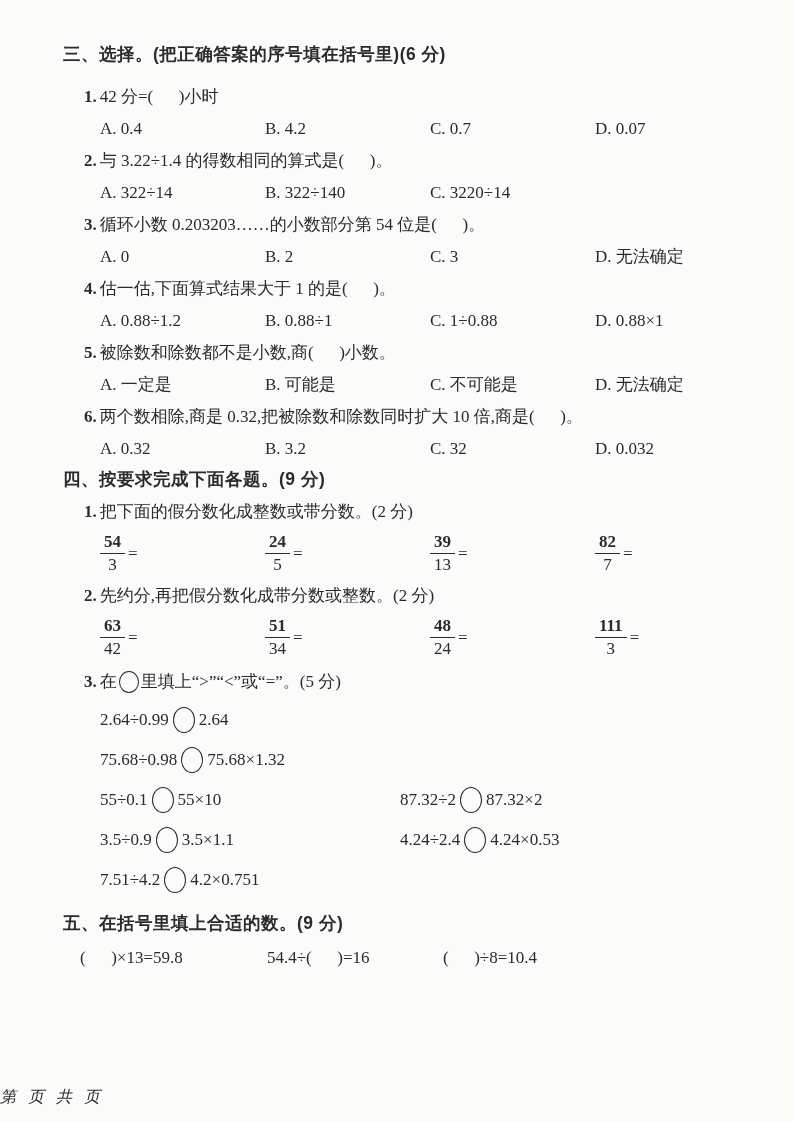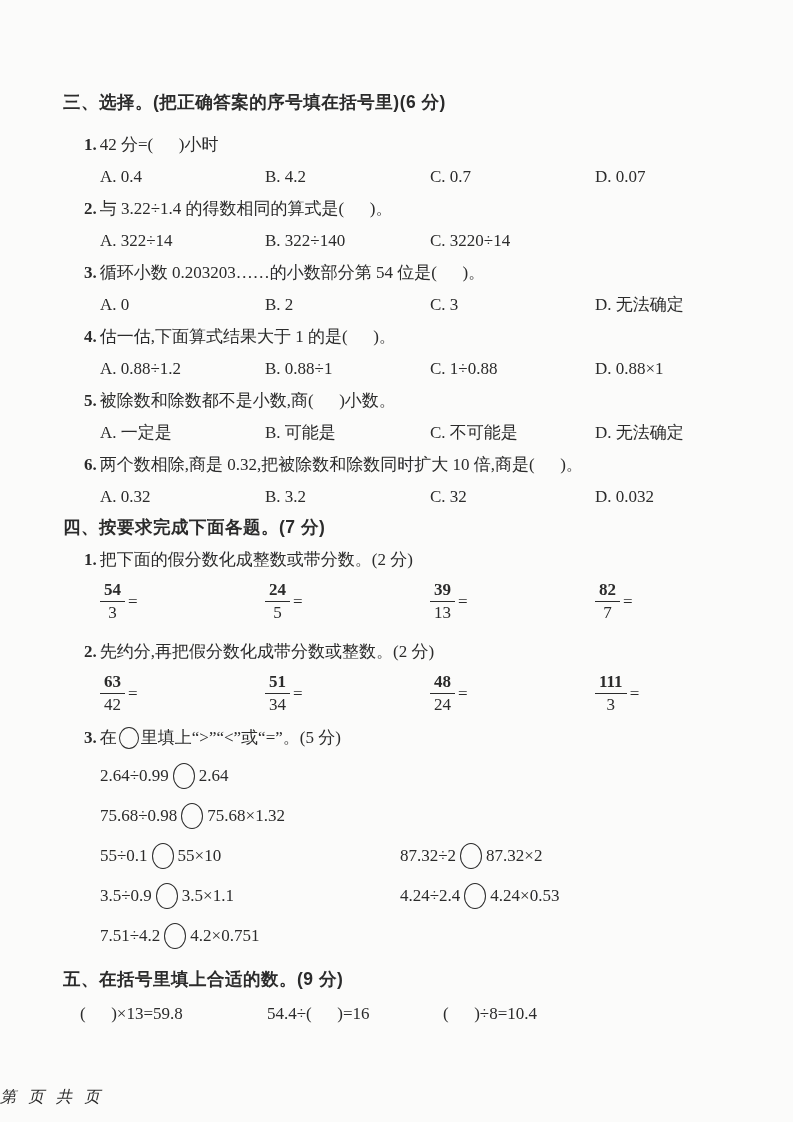--- a/index.html
+++ b/index.html
@@ -8,21 +8,21 @@
     background: #fbfbfa;
     color: #2b2b2b;
     font-family: "Liberation Serif", serif;
     font-size: 17px;
     overflow: hidden;
   }
   [data-bind] { white-space: pre-wrap; }
   .page {
     position: relative;
     width: 793px; height: 987px;
-    padding-top: 92px;
+    padding-top: 44px;
   }
   .sec-title {
     font-family: "Liberation Sans", sans-serif;
     font-weight: bold;
     font-size: 17.5px;
     line-height: 21px;
     padding-left: 63px;
     letter-spacing: 0.5px;
   }
   .stem {
@@ -83,21 +83,21 @@
   }
   .s5-row {
     display: grid;
     grid-template-columns: 187px 176px auto;
     margin-top: 13px;
     padding-left: 80px;
     line-height: 22px;
   }
   .mt-sec4 { margin-top: 10px; }
   .mt-sec5 { margin-top: 20px; }
-  .q2-label { margin-top: 18px; }
+  .q2-label { margin-top: 10px; }
   .q3-label { margin-top: 12px; }
   .footer {
     position: absolute;
     top: 1087px;
     left: 0; right: 8px;
     text-align: left;
     font-size: 16px;
     letter-spacing: 4px;
     font-style: italic;
   }
@@ -161,21 +161,21 @@
   <div class="stem">
     <span class="qnum" data-bind="s3.questions.5.num">6.</span><span data-bind="s3.questions.5.text">两个数相除,商是 0.32,把被除数和除数同时扩大 10 倍,商是(      )。</span>
   </div>
   <div class="opts">
     <span data-bind="s3.questions.5.options.0">A. 0.32</span>
     <span data-bind="s3.questions.5.options.1">B. 3.2</span>
     <span data-bind="s3.questions.5.options.2">C. 32</span>
     <span data-bind="s3.questions.5.options.3">D. 0.032</span>
   </div>
 
-  <div class="sec-title mt-sec4" data-bind="s4.title">四、按要求完成下面各题。(7 分)</div>
+  <div class="sec-title mt-sec4" data-bind="s4.title">四、按要求完成下面各题。(9 分)</div>
 
   <div class="stem">
     <span class="qnum" data-bind="s4.q1.num">1.</span><span data-bind="s4.q1.text">把下面的假分数化成整数或带分数。(2 分)</span>
   </div>
   <div class="frac-row">
     <span class="frac-item">
       <span class="frac">
           <span class="fnum" data-bind="s4.q1.fractions.0.n">54</span>
           <span class="fden" data-bind="s4.q1.fractions.0.d">3</span>
         </span>

